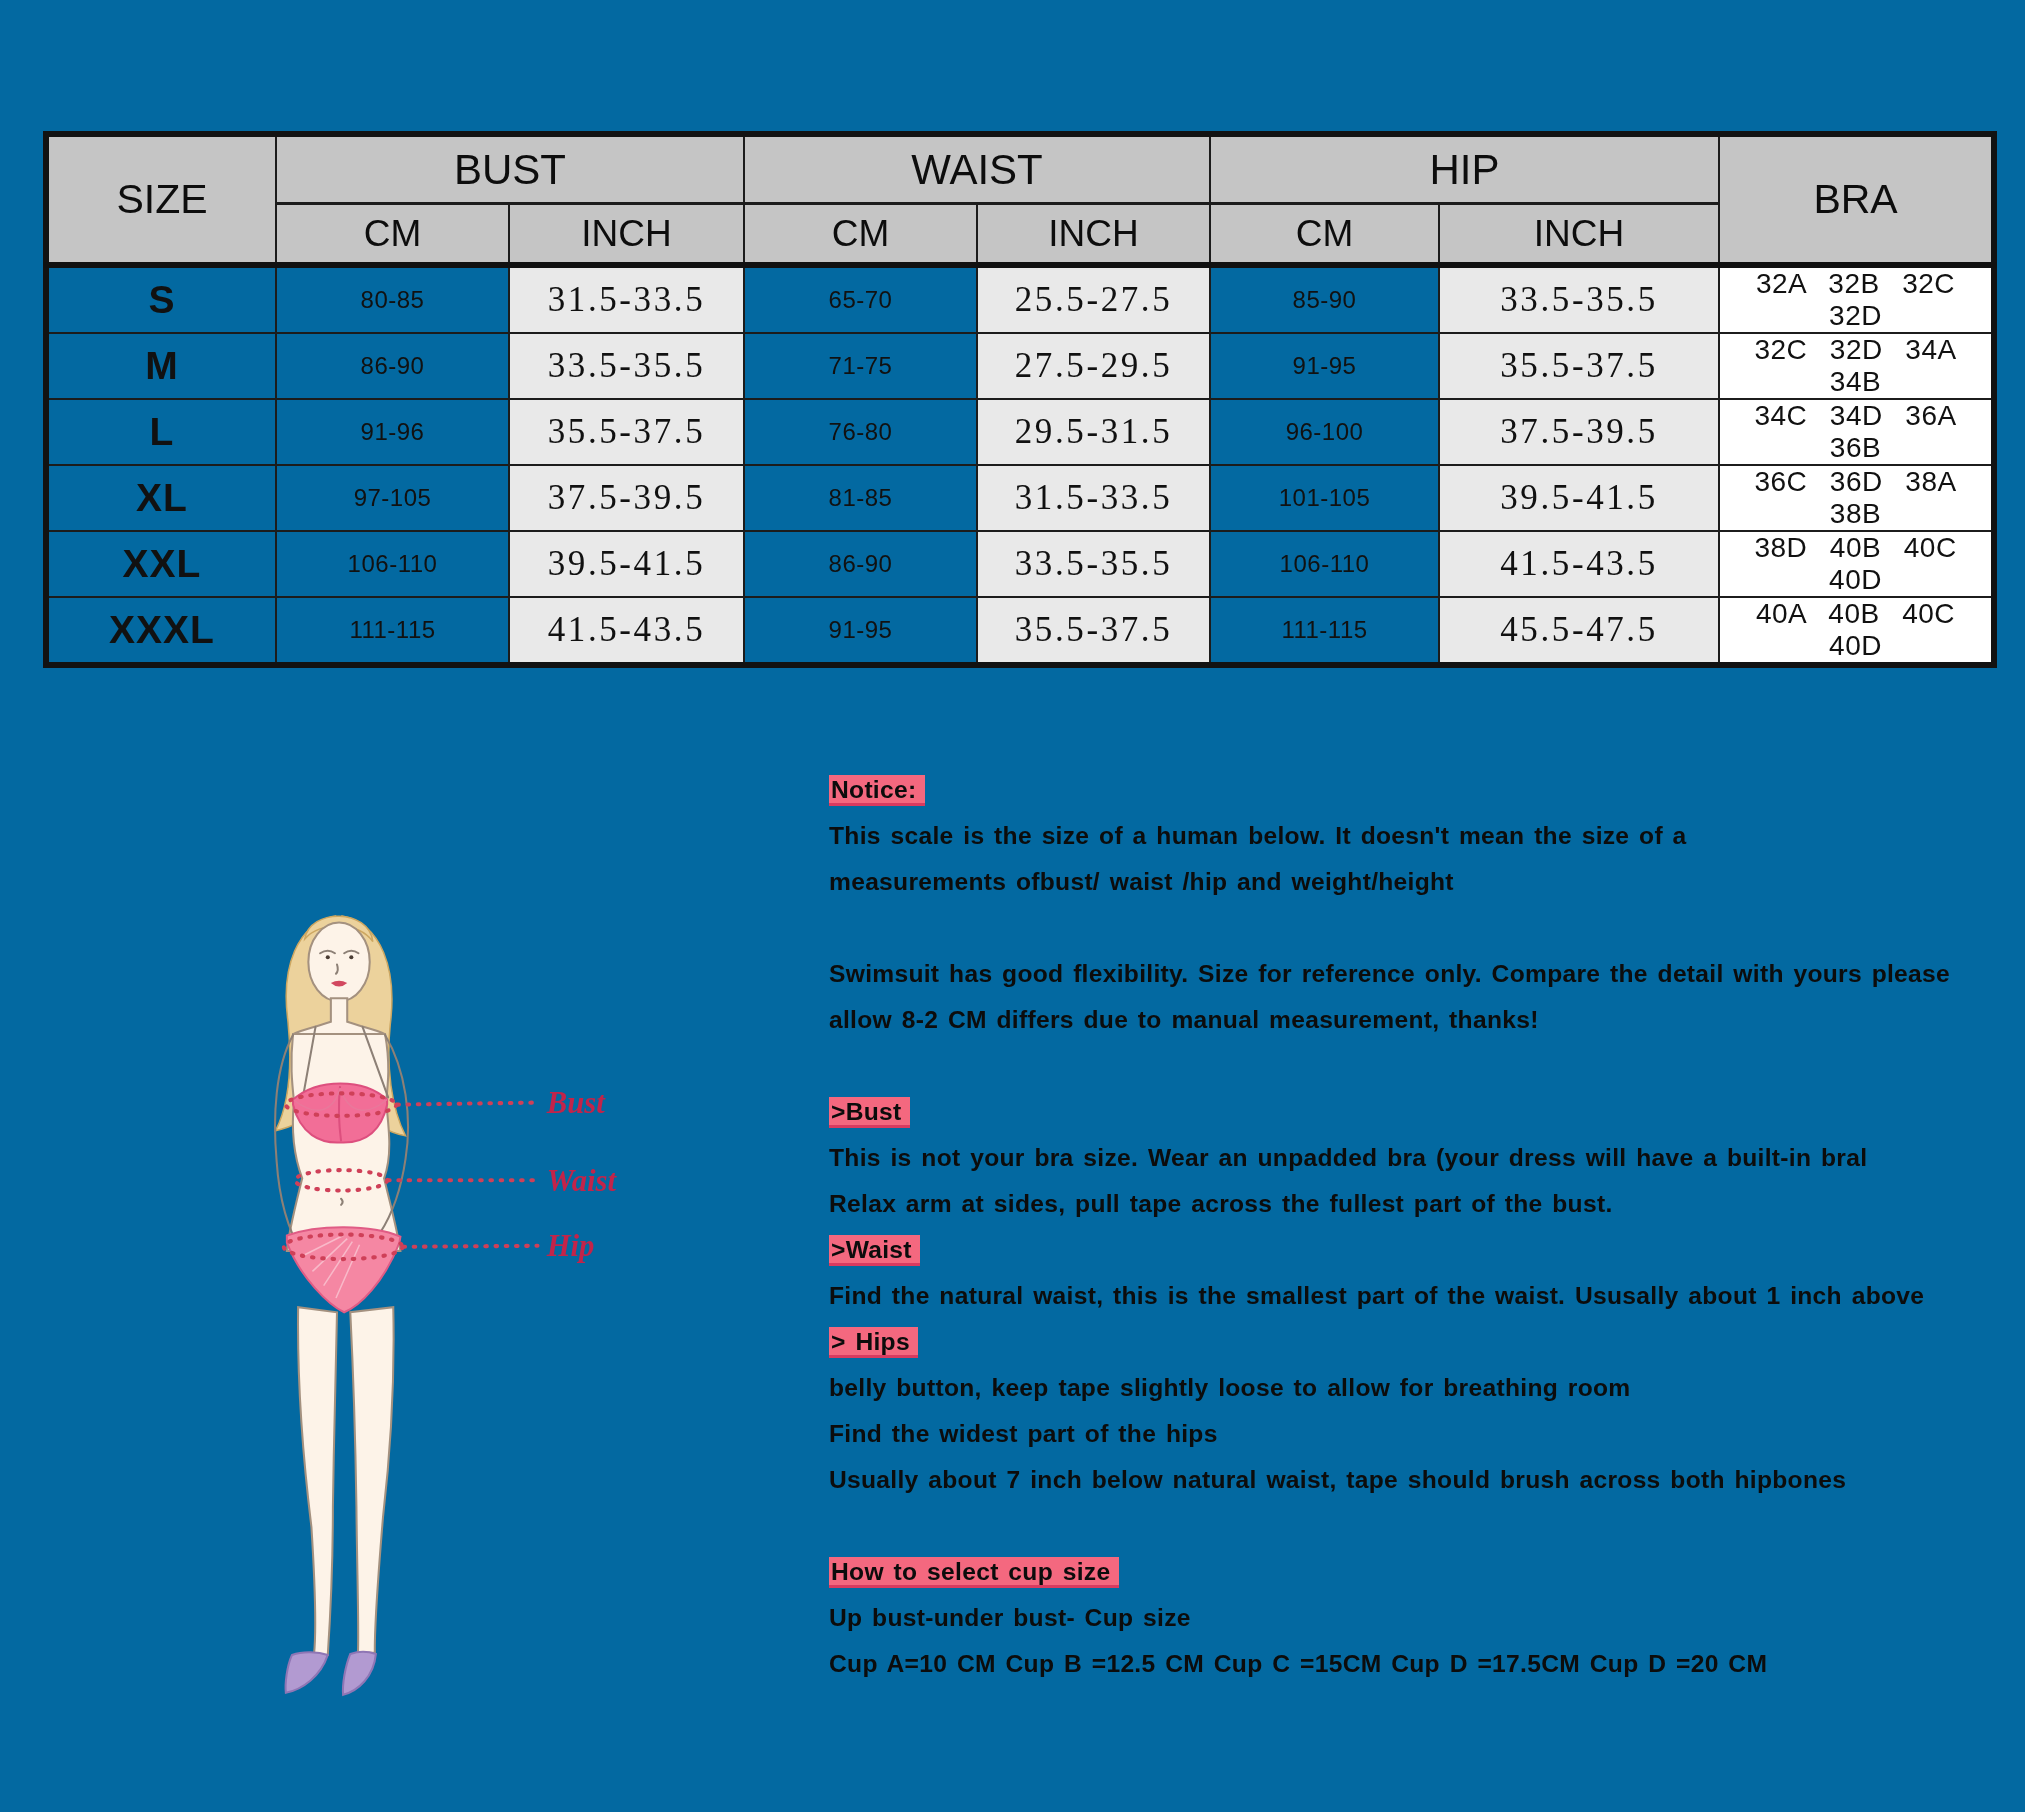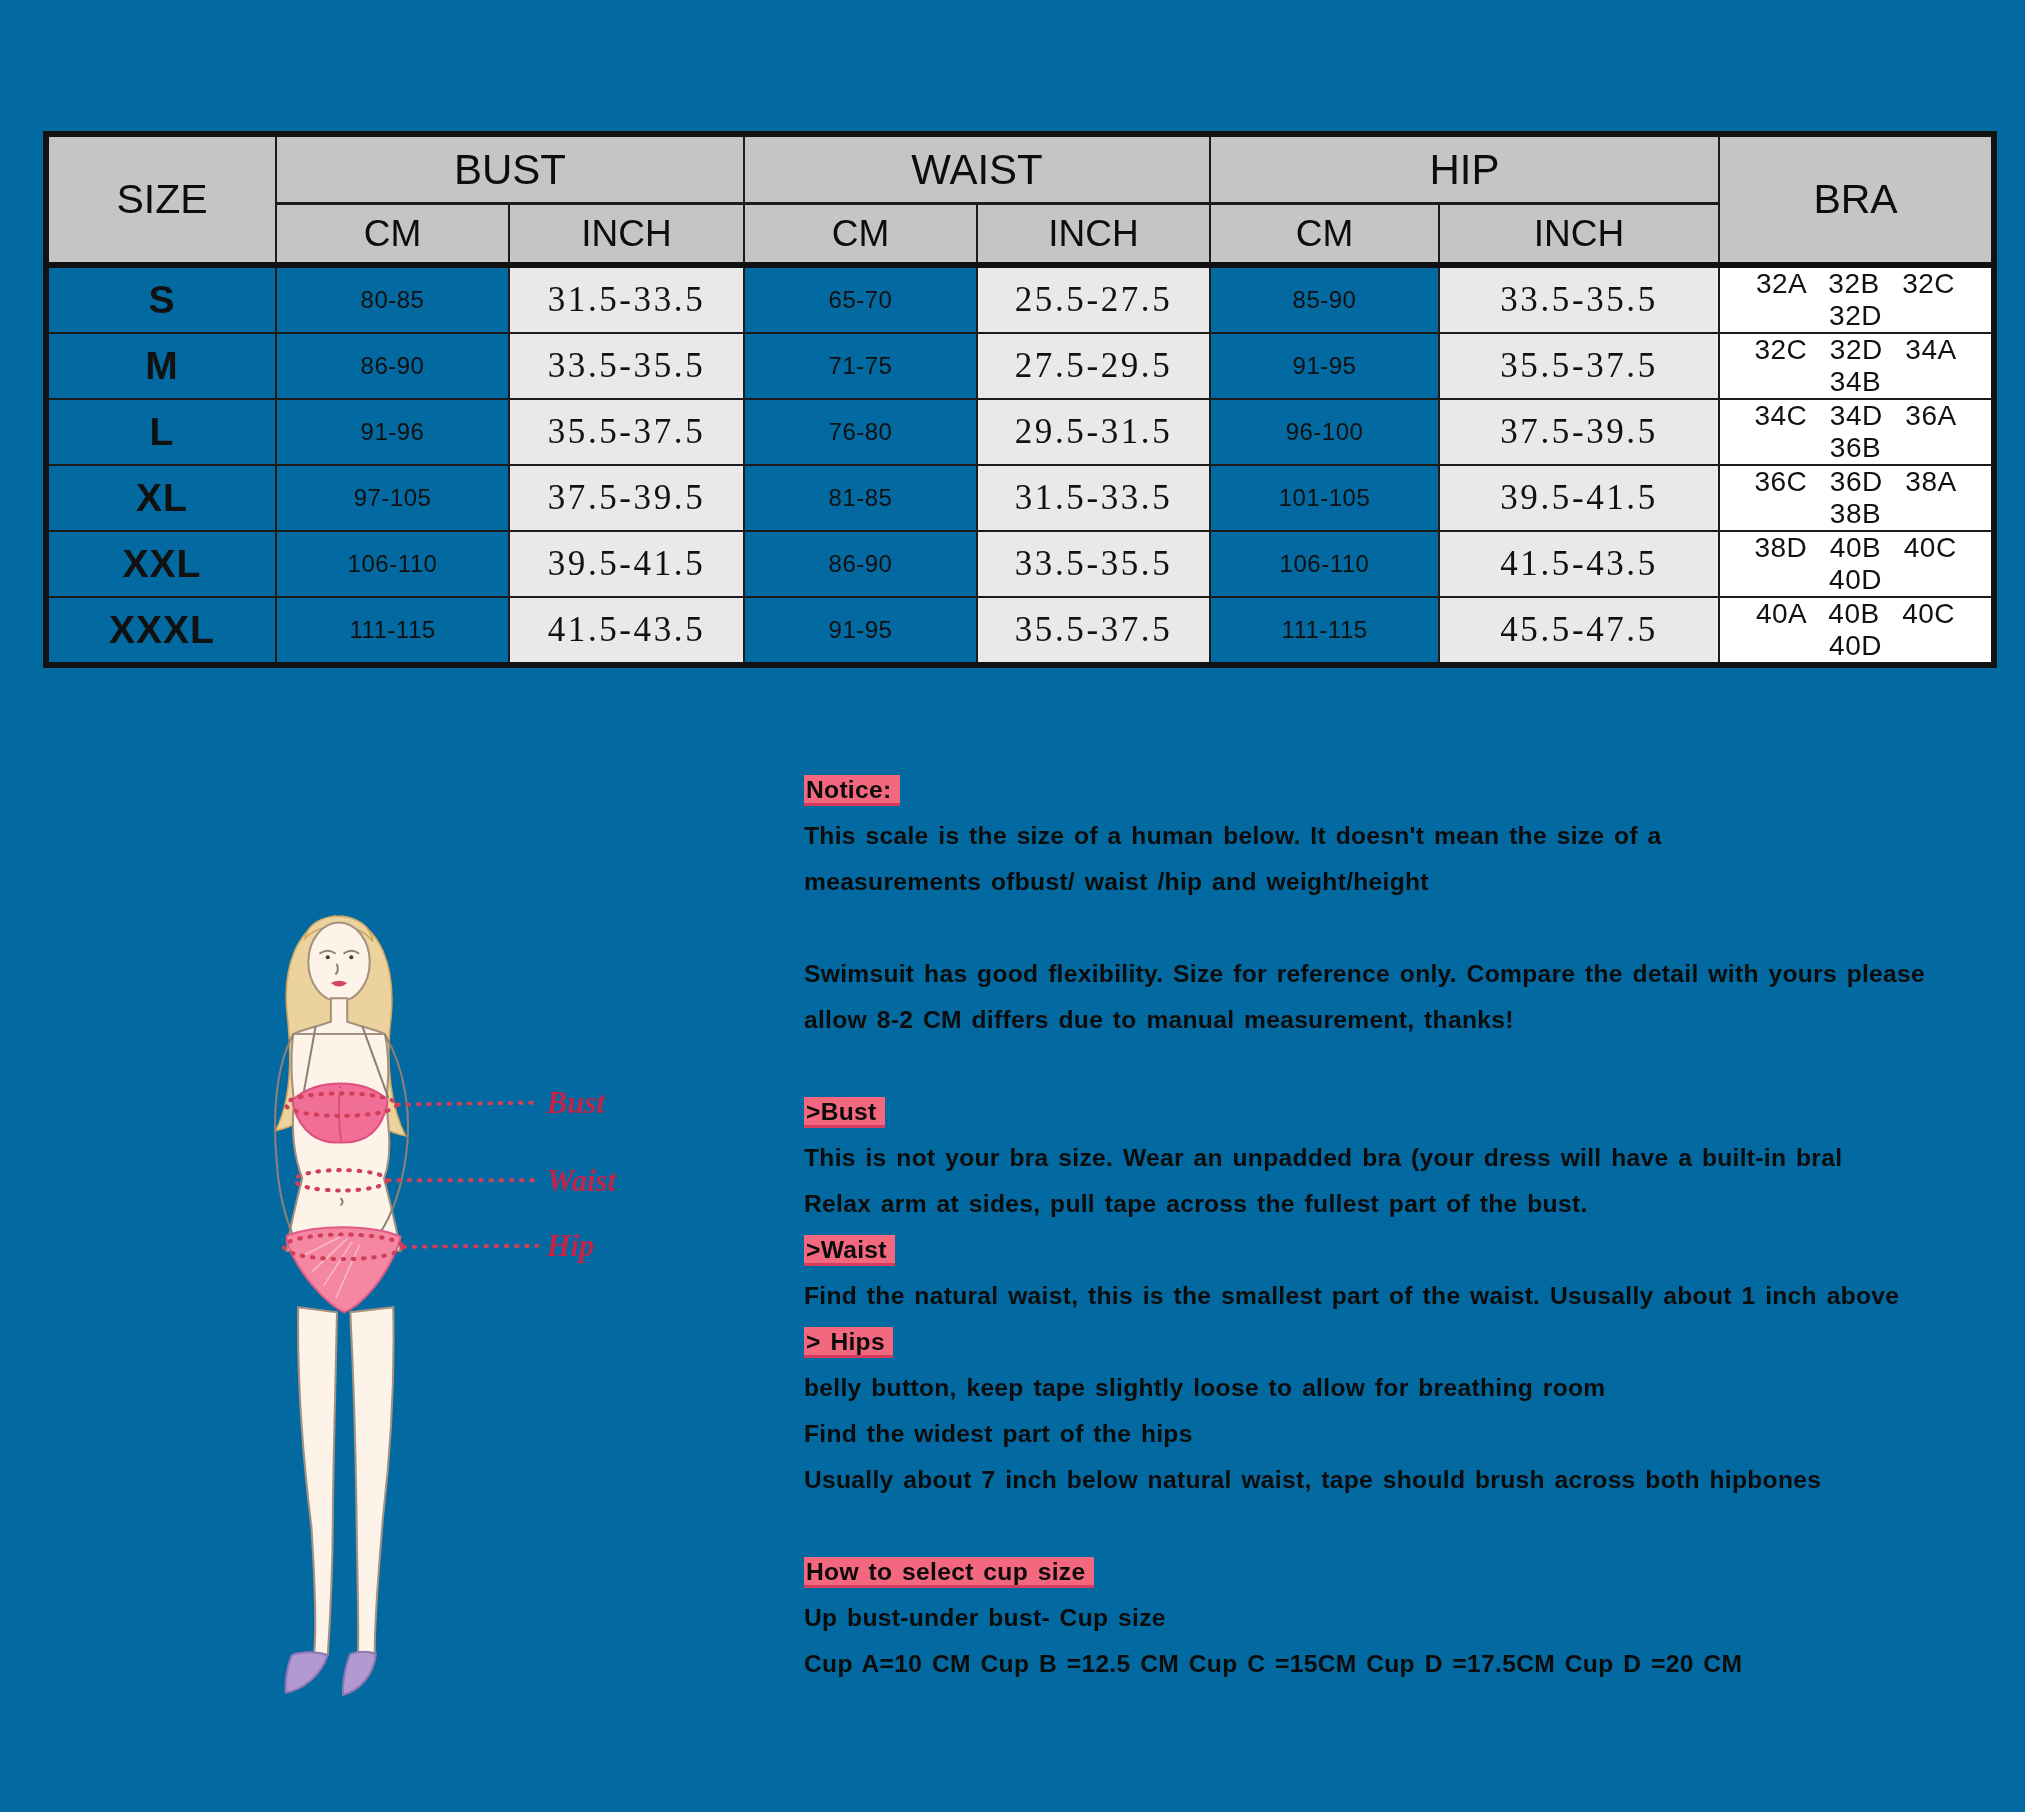--- a/index.html
+++ b/index.html
@@ -19,21 +19,21 @@
   table.size tbody tr{height:59px;}
   td.sz{font-size:39px;font-weight:600;letter-spacing:1px;}
   td.cm{font-size:24px;letter-spacing:0.5px;}
   td.in{font-size:35px;background:#e9e9e9;font-family:"Liberation Serif",serif;letter-spacing:2.6px;}
   td.bra{font-size:28px;word-spacing:14.3px;letter-spacing:0.5px;background:#fff;}
 
   
   .textblock{position:absolute;left:804px;top:767px;width:1213px;
              font-weight:700;font-size:24.6px;line-height:46px;color:#0c0c0c;
              word-spacing:2.6px;letter-spacing:0.3px;}
-  .textblock .line{white-space:nowrap;height:46px;}
+  .textblock .line{white-space:nowrap;height:46px;margin-left:25px;}
   .gap{height:46px;}
   .hl{background:#f4687f;border-bottom:3.6px solid #d93b60;padding:1px 8.2px 0 2px;}
 
   
   .figwrap{position:absolute;left:215px;top:898px;width:512px;height:849px;}
   .sketch{stroke:#8d8076;fill:none;stroke-width:4;stroke-linecap:round;}
   .skin{fill:#fdf3e8;stroke:#a4917f;stroke-width:4;}
   .dots{fill:none;stroke:#cf4058;stroke-width:8;stroke-dasharray:3 17;stroke-linecap:round;}
   .mlabel{font-family:"Liberation Serif",serif;font-style:italic;font-weight:700;
           font-size:60px;fill:#c2244a;}

